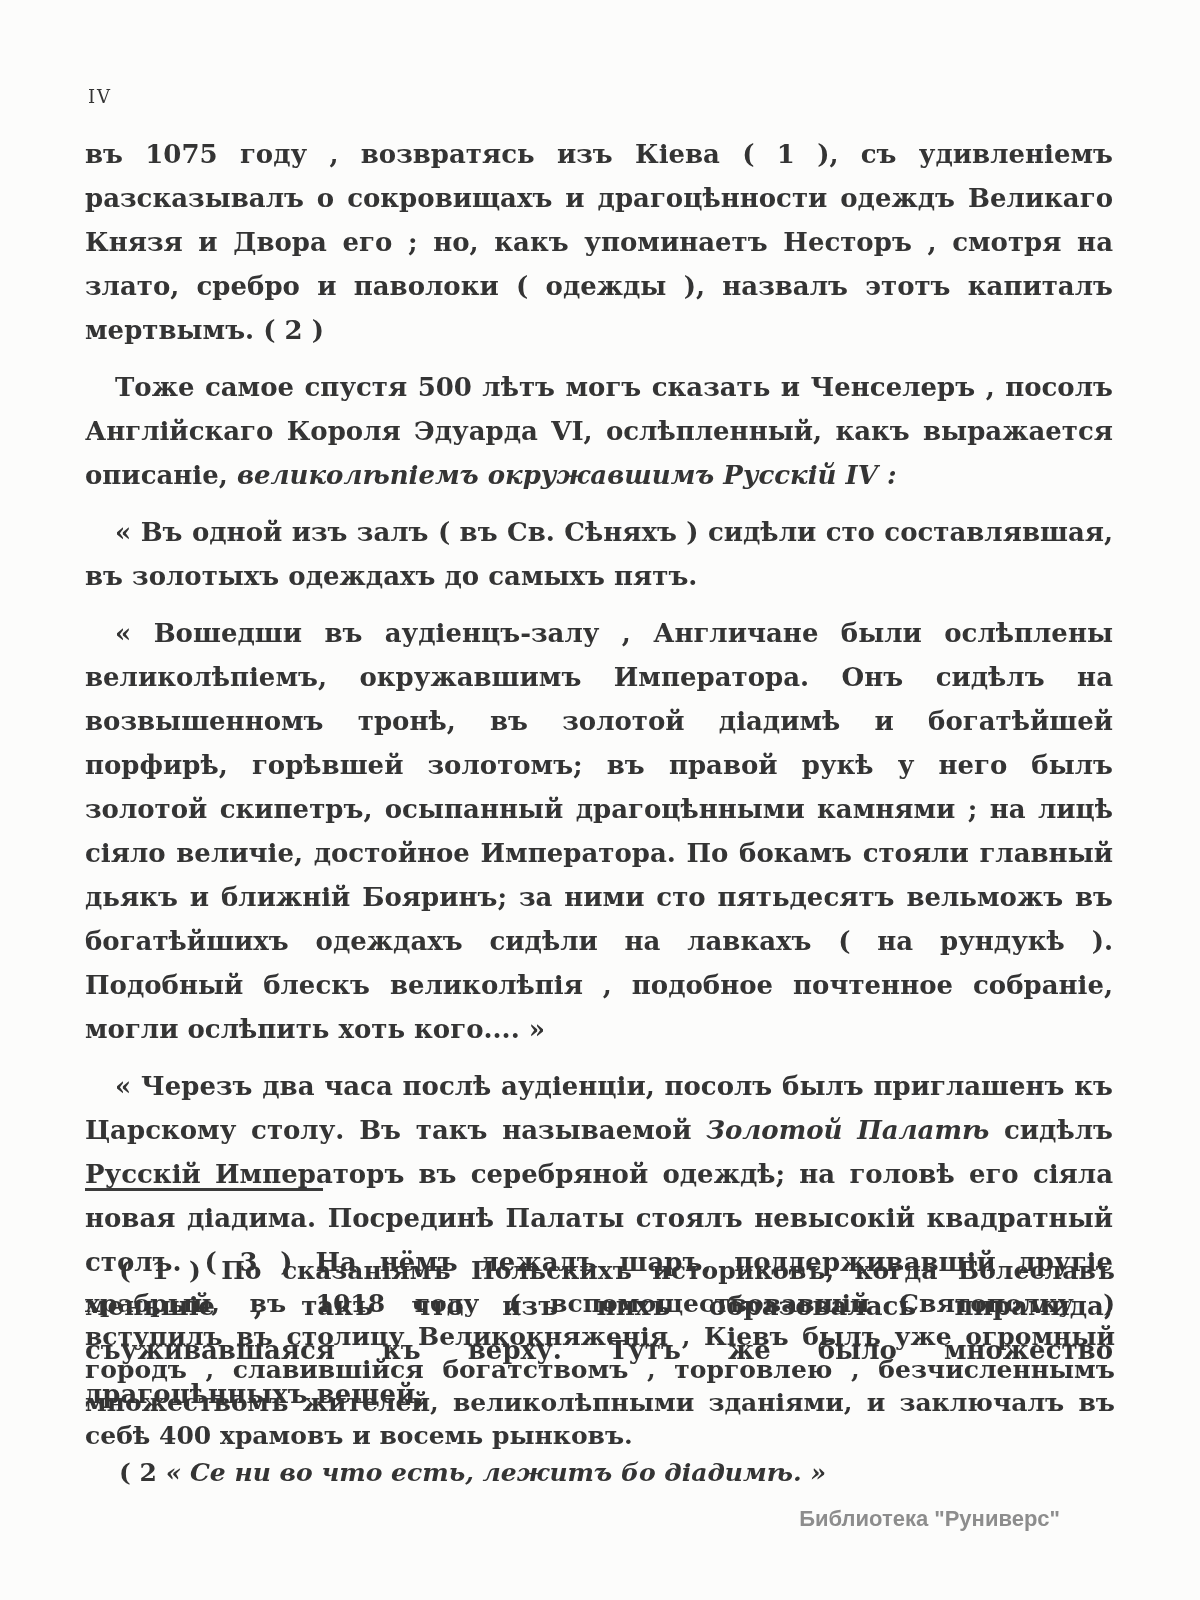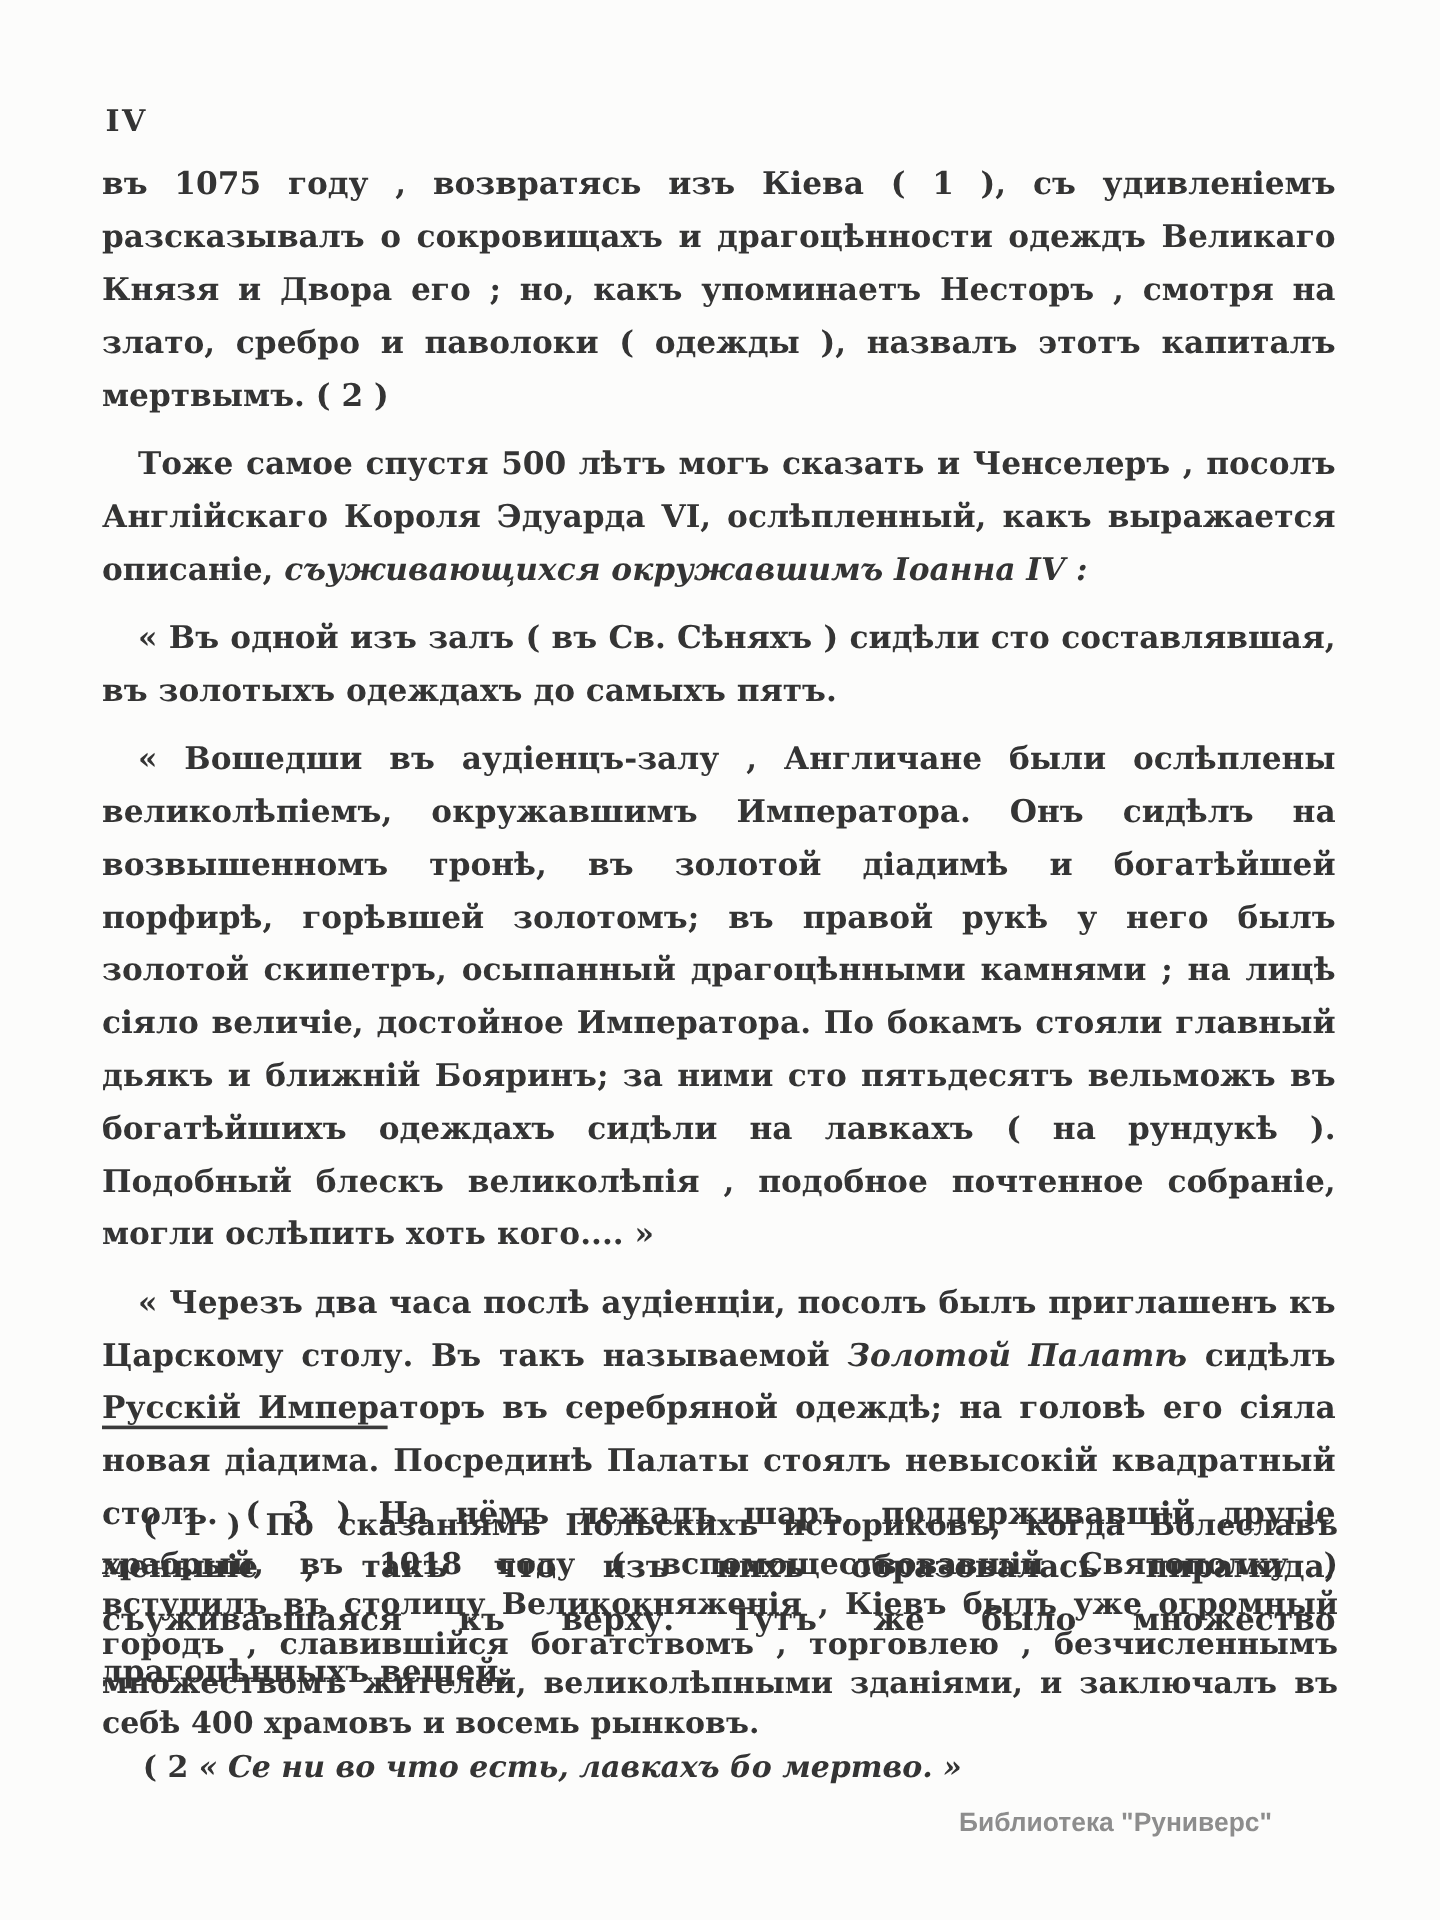--- a/index.html
+++ b/index.html
@@ -10,22 +10,22 @@
     margin: 0 auto;
     background: #fcfcfb;
     overflow: hidden;
     font-family: "DejaVu Serif", "Liberation Serif", serif;
     color: #343434;
   }
   .page-number {
     position: absolute;
     top: 86px;
     left: 88px;
-    font-size: 25px;
-    font-weight: 700;
+    font-size: 18px;
+    font-weight: 400;
     letter-spacing: 2px;
   }
   .content {
     position: absolute;
     top: 132px;
     left: 85px;
     width: 1028px;
     font-size: 26px;
     line-height: 44px;
     font-weight: 700;
@@ -64,27 +64,27 @@
   }
 </style>
 </head>
 <body>
 
 <div class="page">
   <div class="page-number">IV</div>
 
   <div class="content">
       <div class="para"><span>въ 1075 году , возвратясь изъ Кіева ( 1 ), съ удивленіемъ разсказывалъ о сокровищахъ и драгоцѣнности одеждъ Великаго Князя и Двора его ; но, какъ упоминаетъ Несторъ , смотря на злато, сребро и паволоки ( одежды ), назвалъ этотъ капиталъ мертвымъ.  ( 2 )</span></div>
-      <div class="para indent"><span>Тоже самое спустя 500 лѣтъ могъ сказать и Ченселеръ , посолъ Англійскаго Короля Эдуарда VI, ослѣпленный, какъ выражается описаніе, </span><span class="it">съуживающихся окружавшимъ Іоанна IV :</span></div>
+      <div class="para indent"><span>Тоже самое спустя 500 лѣтъ могъ сказать и Ченселеръ , посолъ Англійскаго Короля Эдуарда VI, ослѣпленный, какъ выражается описаніе, </span><span class="it">великолѣпіемъ окружавшимъ Русскій IV :</span></div>
       <div class="para indent"><span>« Въ одной изъ залъ ( въ Св. Сѣняхъ ) сидѣли сто составлявшая, въ золотыхъ одеждахъ до самыхъ пятъ.</span></div>
       <div class="para indent"><span>« Вошедши въ аудіенцъ-залу , Англичане были ослѣплены великолѣпіемъ, окружавшимъ Императора. Онъ сидѣлъ на возвышенномъ тронѣ, въ золотой діадимѣ и богатѣйшей порфирѣ, горѣвшей золотомъ; въ правой рукѣ у него былъ золотой скипетръ, осыпанный драгоцѣнными камнями ; на лицѣ сіяло величіе, достойное Императора. По бокамъ стояли главный дьякъ и ближній Бояринъ; за ними сто пятьдесятъ вельможъ въ богатѣйшихъ одеждахъ сидѣли на лавкахъ ( на рундукѣ ). Подобный блескъ великолѣпія , подобное почтенное собраніе, могли ослѣпить хоть кого.... »</span></div>
       <div class="para indent"><span>« Черезъ два часа послѣ аудіенціи, посолъ былъ приглашенъ къ Царскому столу. Въ такъ называемой </span><span class="it">Золотой Палатѣ</span><span> сидѣлъ Русскій Императоръ въ серебряной одеждѣ; на головѣ его сіяла новая діадима. Посрединѣ Палаты стоялъ невысокій квадратный столъ. ( 3 ) На нёмъ лежалъ шаръ, поддерживавшій другіе меньшіе , такъ что изъ нихъ образовалась пирамида, съуживавшаяся къ верху. Тутъ же было множество драгоцѣнныхъ вещей,</span></div>
     </div>
 
   <div class="footnote-divider"></div>
 
   <div class="footnotes">
       <div class="footnote"><span>( 1 ) По сказаніямъ Польскихъ историковъ, когда Болеславъ храбрый, въ 1018 году ( вспомоществовавшій Святополку ) вступилъ въ столицу Великокняженія , Кіевъ былъ уже огромный городъ , славившійся богатствомъ , торговлею , безчисленнымъ множествомъ жителей, великолѣпными зданіями, и заключалъ въ себѣ 400 храмовъ и восемь рынковъ.</span></div>
-      <div class="footnote"><span>( 2  </span><span class="it">« Се ни во что есть, лавкахъ бо мертво. »</span></div>
+      <div class="footnote"><span>( 2  </span><span class="it">« Се ни во что есть, лежитъ бо діадимѣ. »</span></div>
     </div>
 
   <div class="watermark">Библиотека "Руниверс"</div>
 </div>
 
 </body></html>

